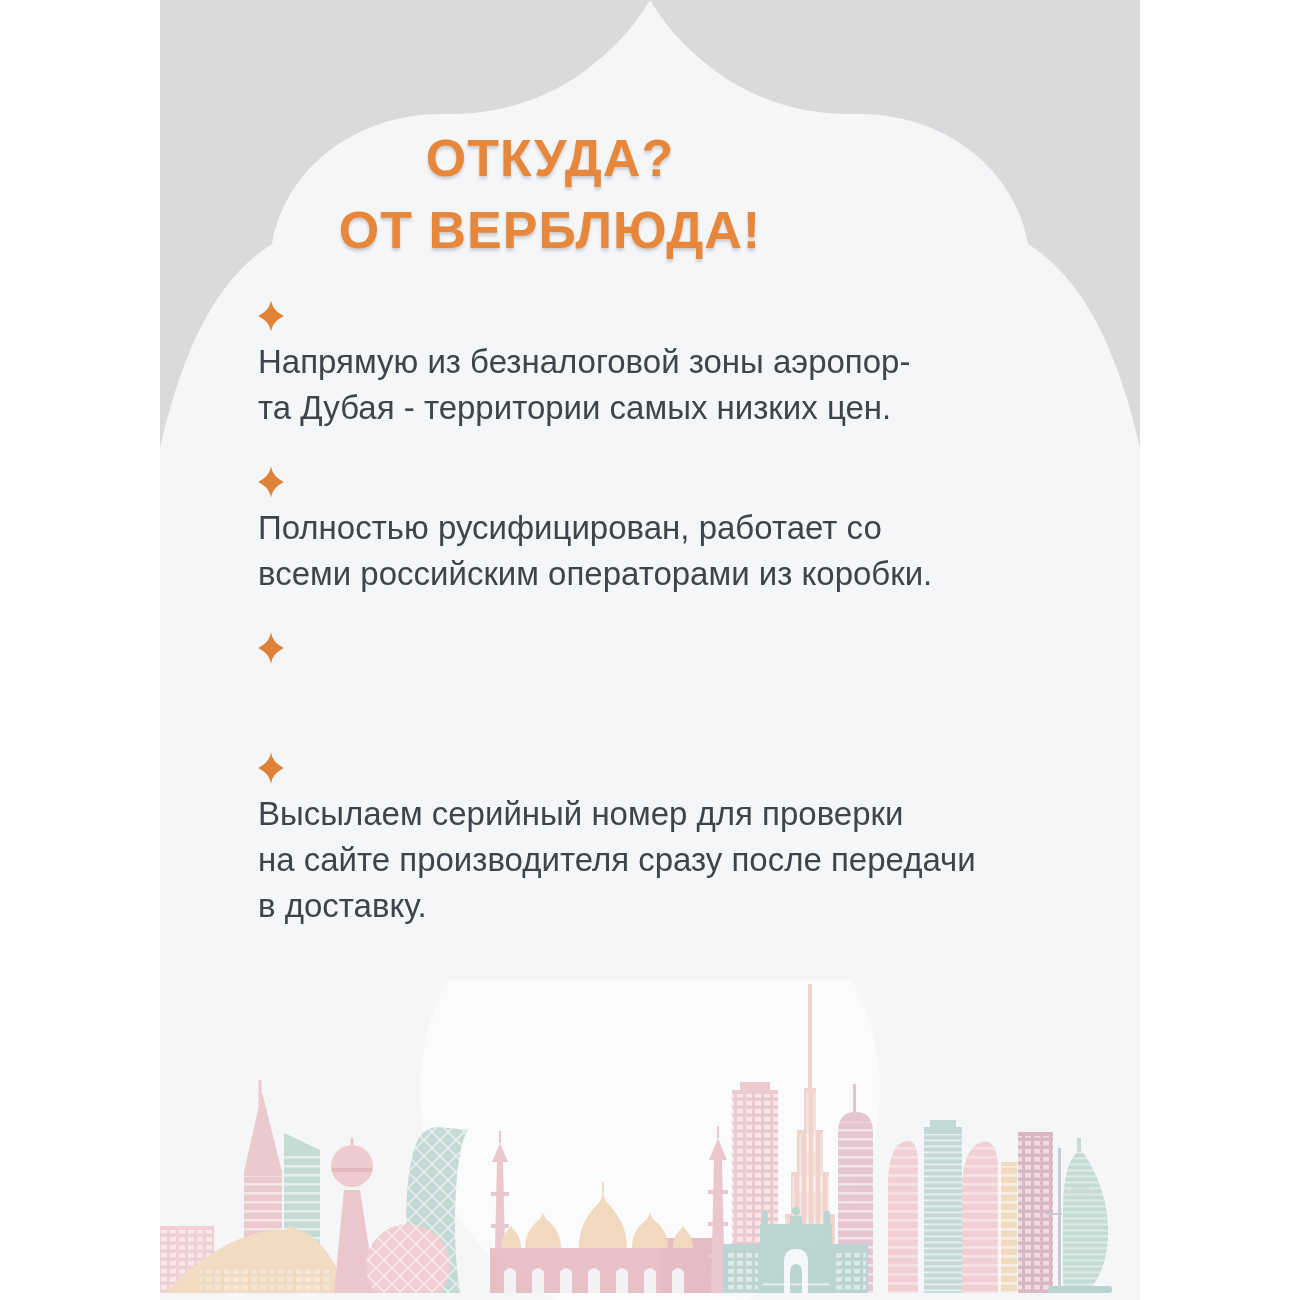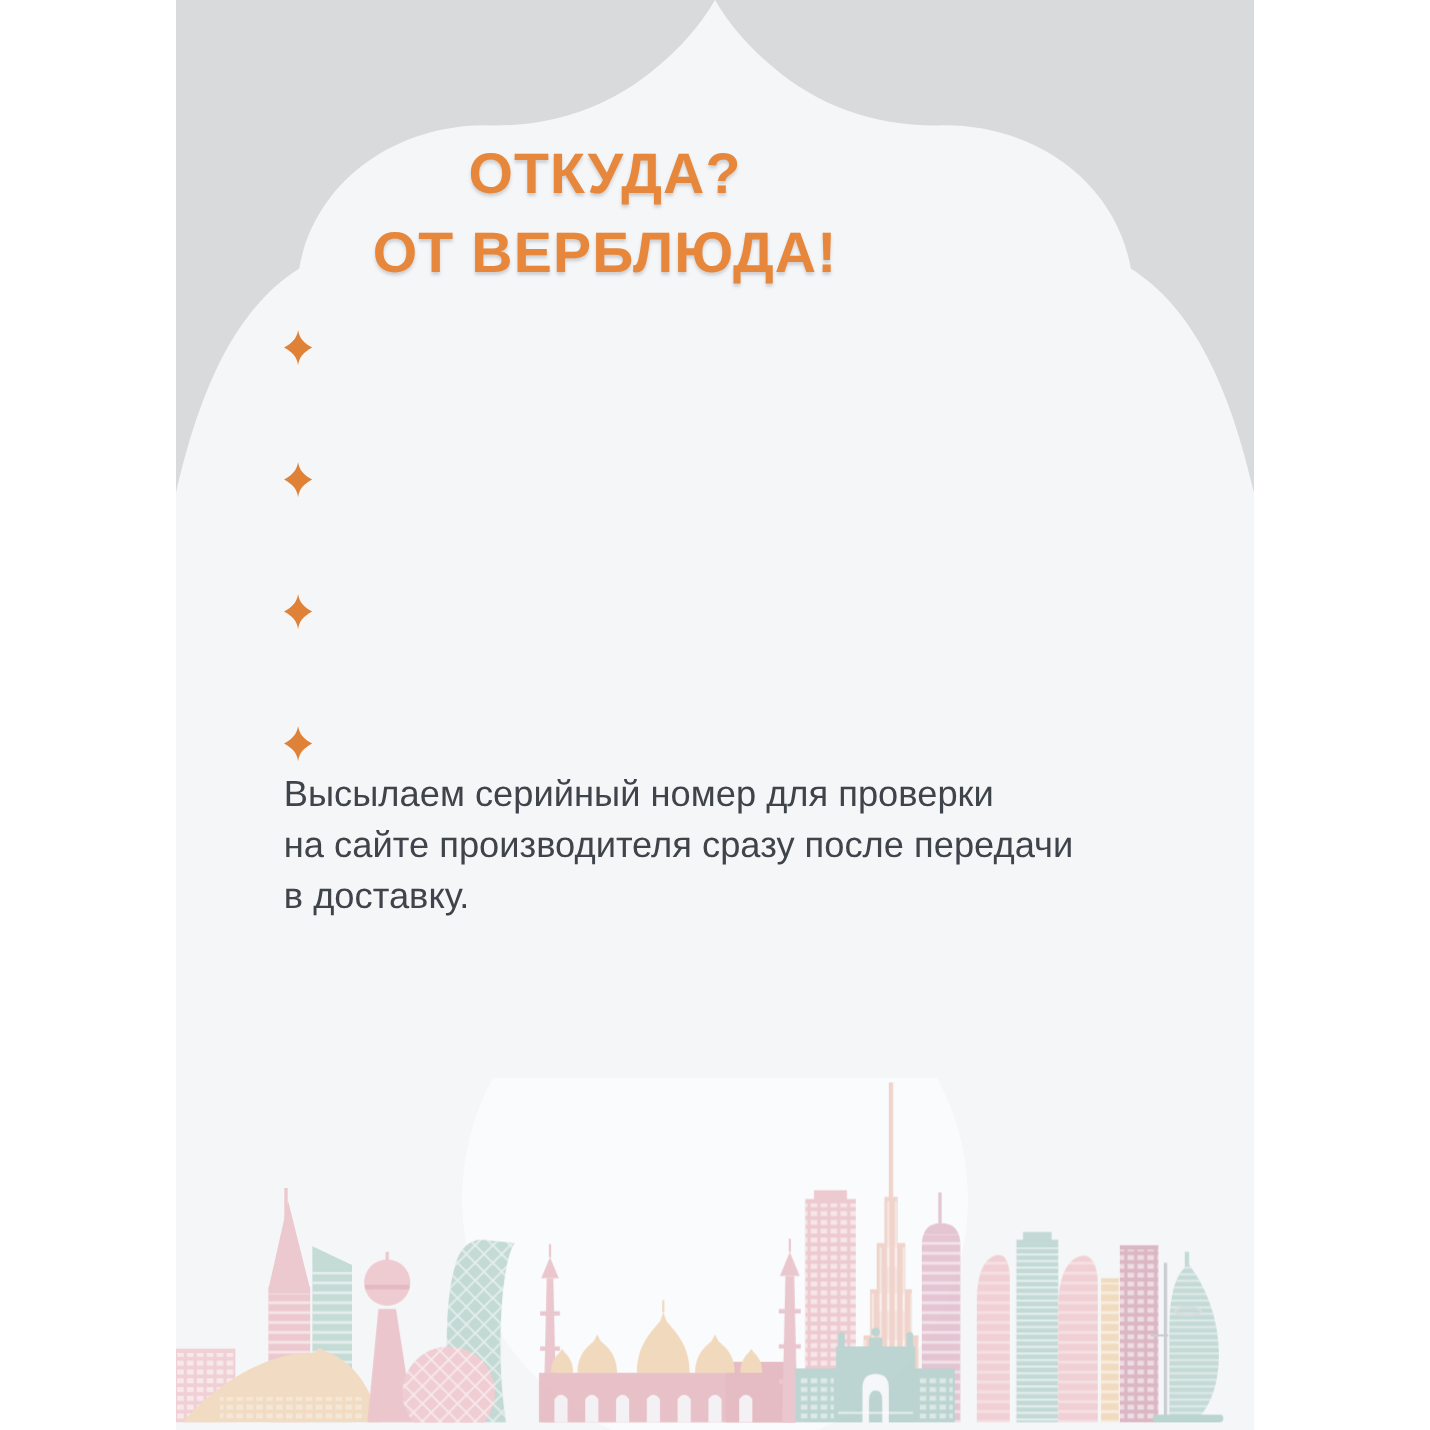--- a/index.html
+++ b/index.html
@@ -38,26 +38,28 @@
         L980 460 Z"></path>
     </svg>
 
     <div class="page-title">ОТКУДА?
 ОТ ВЕРБЛЮДА!</div>
 
     <div class="bullets">
       <p class="bullet-item">
         <svg class="sparkle" viewBox="0 0 24 30">
             <path fill="#DF8238" d="M12 0 C13.2 7.2 16.5 10.8 24 15 C16.5 19.2 13.2 22.8 12 30 C10.8 22.8 7.5 19.2 0 15 C7.5 10.8 10.8 7.2 12 0 Z"></path>
-          </svg>
-      </p>
-      <p class="bullet-item">
-        <svg class="sparkle" viewBox="0 0 24 30">
-            <path fill="#DF8238" d="M12 0 C13.2 7.2 16.5 10.8 24 15 C16.5 19.2 13.2 22.8 12 30 C10.8 22.8 7.5 19.2 0 15 C7.5 10.8 10.8 7.2 12 0 Z"></path>
-          </svg>
+          </svg><span>Напрямую из безналоговой зоны аэропор-
+та Дубая - территории самых низких цен.</span>
+      </p>
+      <p class="bullet-item">
+        <svg class="sparkle" viewBox="0 0 24 30">
+            <path fill="#DF8238" d="M12 0 C13.2 7.2 16.5 10.8 24 15 C16.5 19.2 13.2 22.8 12 30 C10.8 22.8 7.5 19.2 0 15 C7.5 10.8 10.8 7.2 12 0 Z"></path>
+          </svg><span>Полностью русифицирован, работает со
+всеми российским операторами из коробки.</span>
       </p>
       <p class="bullet-item">
         <svg class="sparkle" viewBox="0 0 24 30">
             <path fill="#DF8238" d="M12 0 C13.2 7.2 16.5 10.8 24 15 C16.5 19.2 13.2 22.8 12 30 C10.8 22.8 7.5 19.2 0 15 C7.5 10.8 10.8 7.2 12 0 Z"></path>
           </svg>
       </p>
       <p class="bullet-item">
         <svg class="sparkle" viewBox="0 0 24 30">
             <path fill="#DF8238" d="M12 0 C13.2 7.2 16.5 10.8 24 15 C16.5 19.2 13.2 22.8 12 30 C10.8 22.8 7.5 19.2 0 15 C7.5 10.8 10.8 7.2 12 0 Z"></path>
           </svg><span>Высылаем серийный номер для проверки

